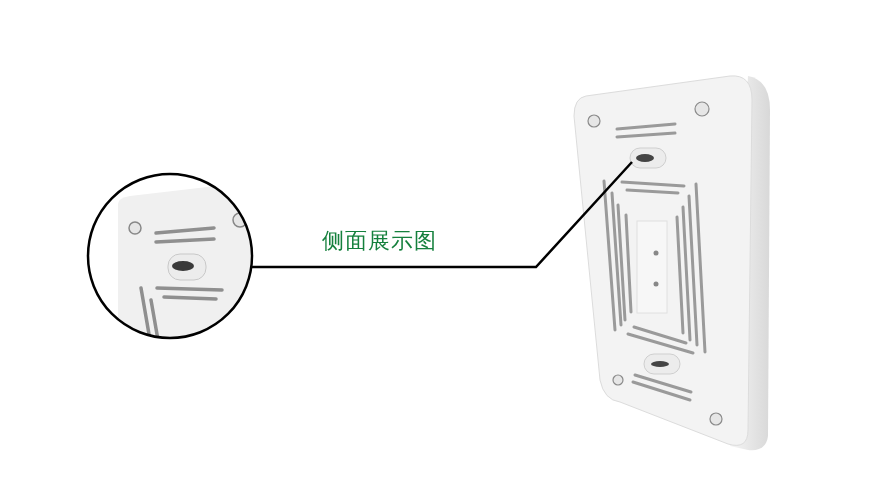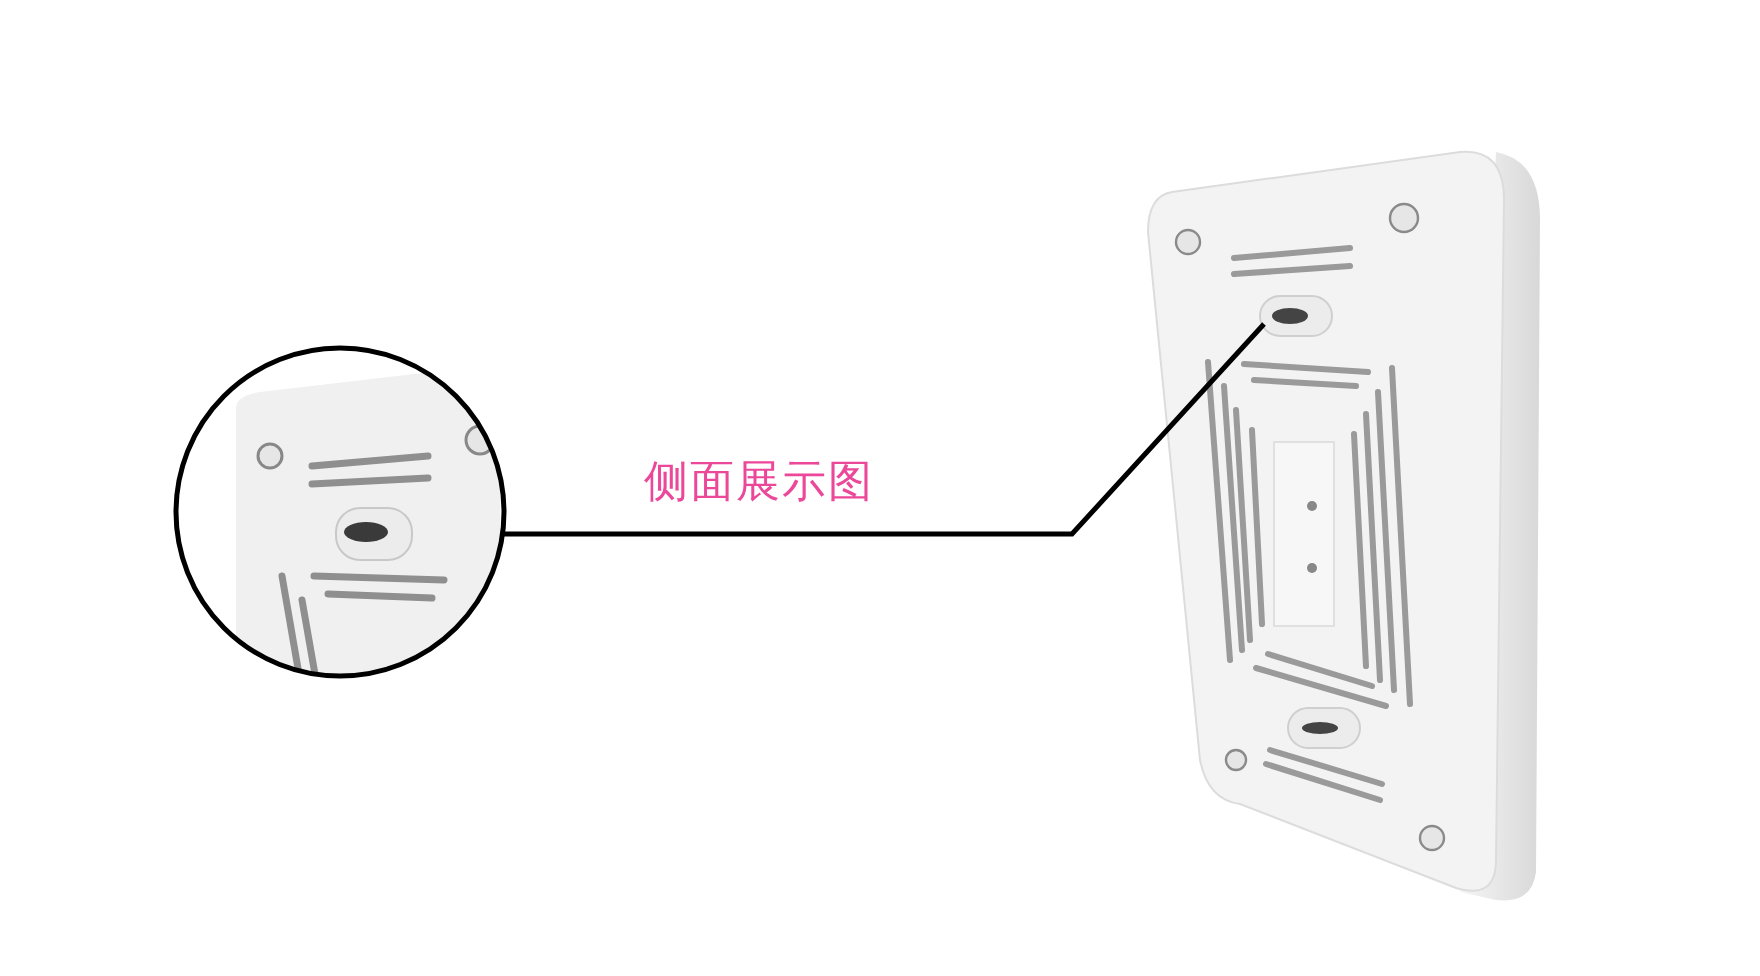--- a/index.html
+++ b/index.html
@@ -1,18 +1,18 @@
 <!DOCTYPE html>
 <html><head>
 <meta charset="utf-8">
 <style>
   html, body { margin: 0; padding: 0; background: #ffffff; }
   body { width: 880px; height: 488px; position: relative; overflow: hidden; font-family: "DejaVu Sans", sans-serif; }
   .stage { position: absolute; left: 0; top: 0; width: 880px; height: 488px; }
-  .label { position: absolute; left: 322px; top: 226px; font-size: 22px; color: #ec4899; letter-spacing: 1px; }
+  .label { position: absolute; left: 322px; top: 226px; font-size: 22px; color: #15803d; letter-spacing: 1px; }
   svg { position: absolute; left: 0; top: 0; }
 </style>
 </head>
 <body>
 
 <div class="stage">
   <svg width="880" height="488" viewBox="0 0 880 488">
     <defs>
       <clipPath id="circ">
           <circle cx="170" cy="256" r="82"></circle>

